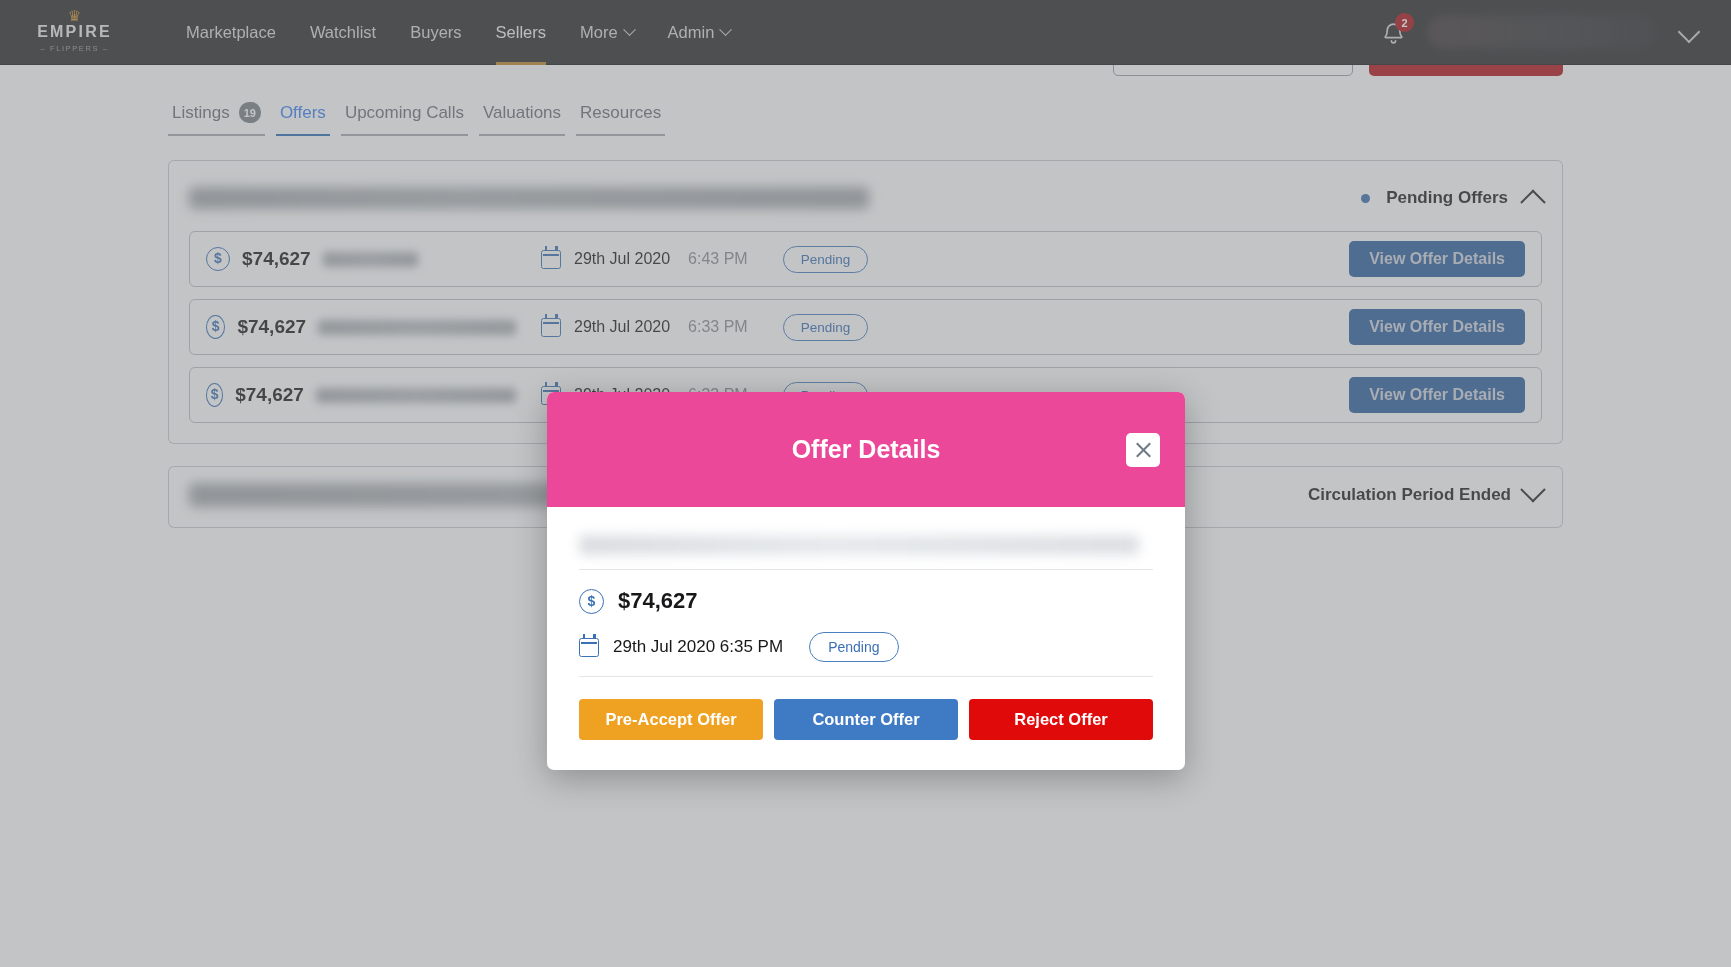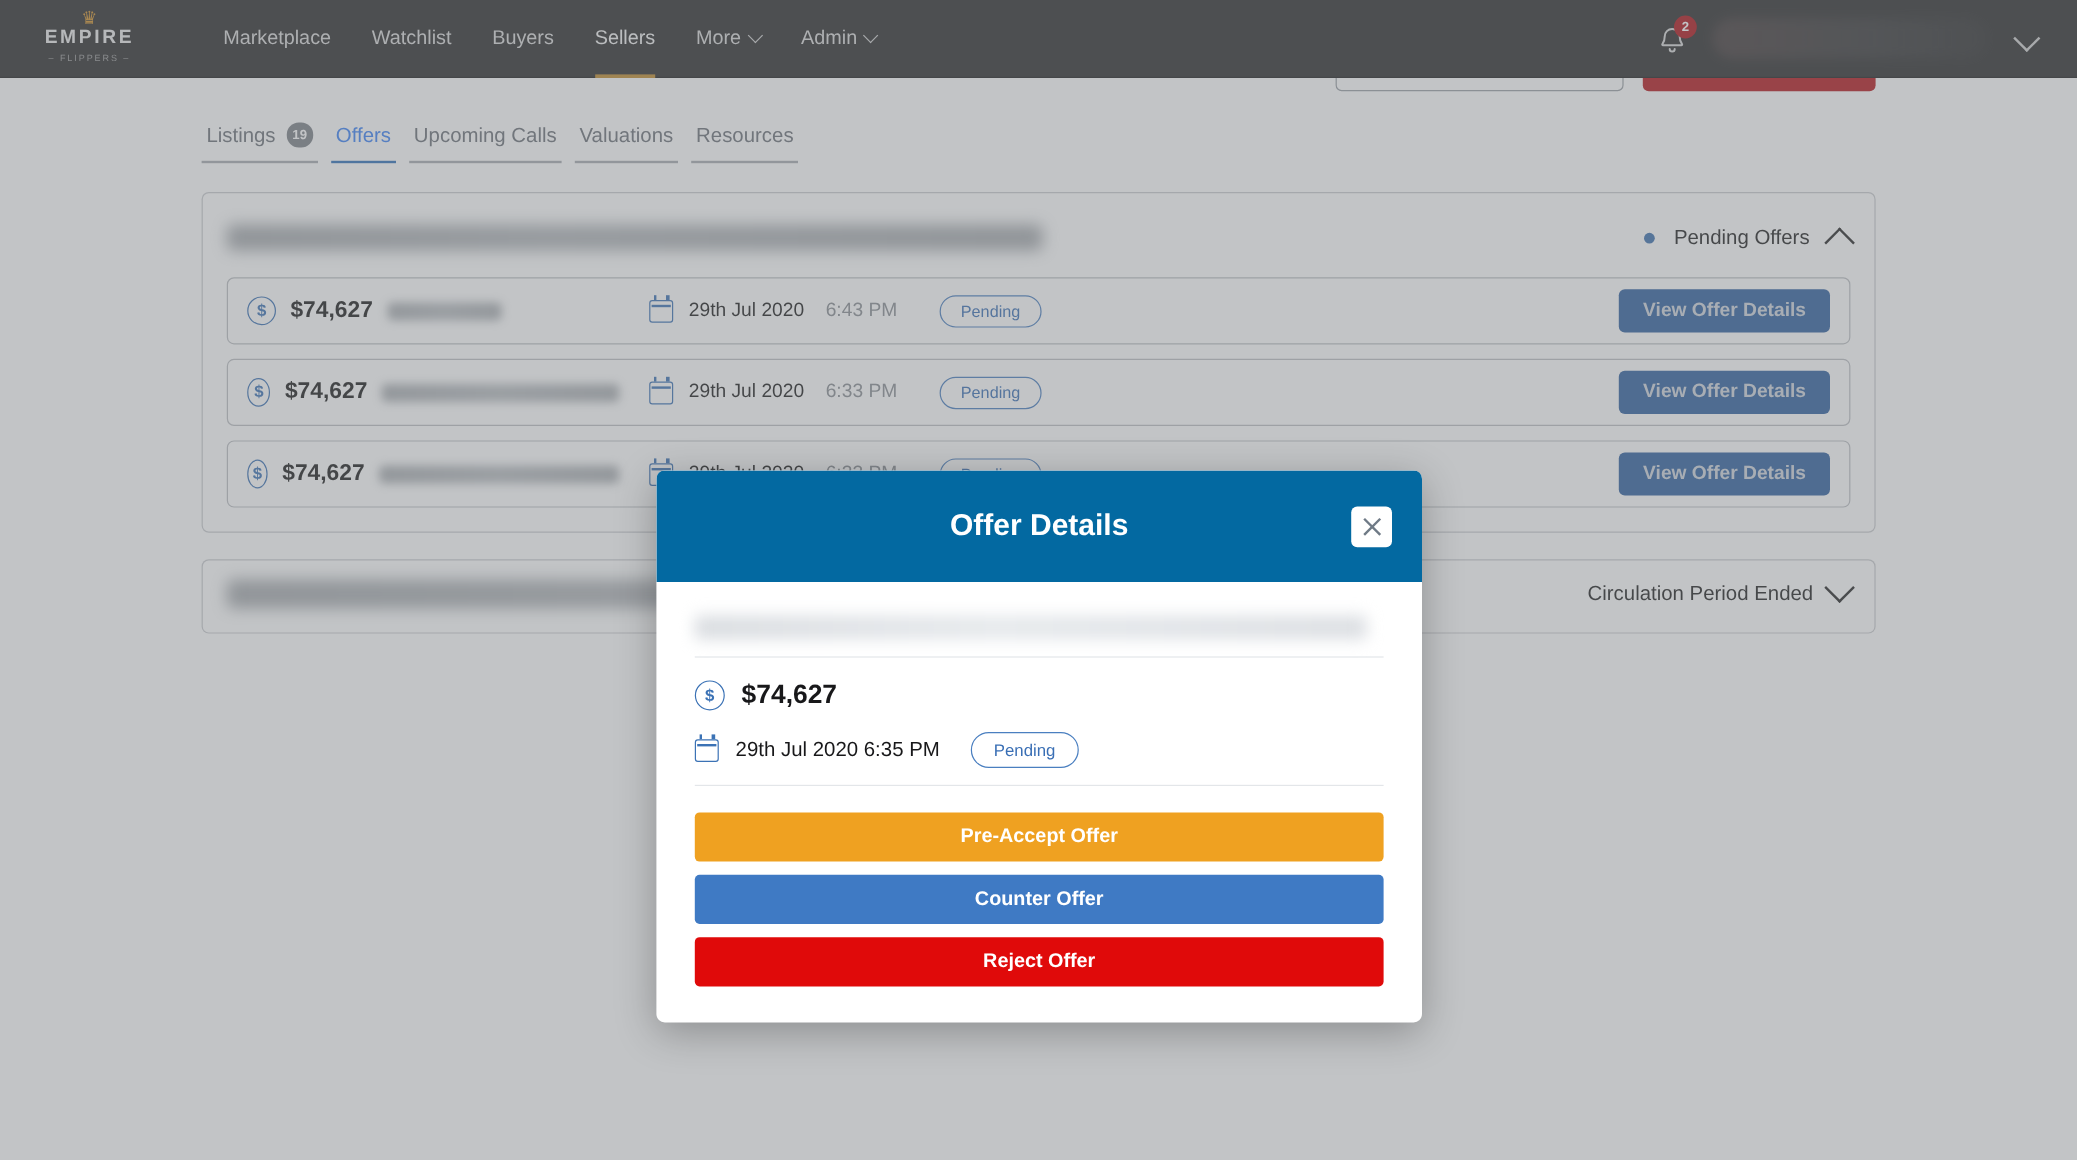--- a/index.html
+++ b/index.html
@@ -111,21 +111,21 @@
     border: 1px solid rgba(190,193,196,0.8); border-radius: 6px; padding: 16px 20px 20px;
   }
   .card-head { display: flex; align-items: center; min-height: 42px; }
   .card-head-blur {
     height: 22px; width: 680px; border-radius: 5px;
     background: linear-gradient(90deg,#9ea2a6,#a9adb1 40%,#9ea2a6);
     filter: blur(6px); opacity: .92;
   }
   .card-head-right { margin-left: auto; display: flex; align-items: center; gap: 16px; }
   .dot { width: 9px; height: 9px; border-radius: 50%; background: #3b6fae; }
-  .card-head-label { font-size: 17px; font-weight: 400; color: #1e1e1e; }
+  .card-head-label { font-size: 17px; font-weight: 700; color: #1e1e1e; }
   .chev-up, .chev-dn {
     width: 18px; height: 18px; border-right: 2.2px solid #252525; border-bottom: 2.2px solid #252525;
     cursor: pointer;
   }
   .chev-up { transform: rotate(-135deg) translate(-3px,-3px); }
   .chev-dn { transform: rotate(45deg) translate(-3px,-3px); }
 
   .offer-row {
     display: flex; align-items: center; gap: 0; height: 56px;
     border: 1px solid rgba(185,189,193,0.95); border-radius: 6px;
@@ -168,21 +168,21 @@
   }
   .card2-right { margin-left: auto; display: flex; align-items: flex-start; gap: 13px; }
 
   
   .modal-wrap {
     position: absolute; z-index: 60; left: 547px; top: 392px; width: 638px;
     border-radius: 7px; overflow: hidden; box-shadow: 0 8px 34px rgba(0,0,0,.28);
     background: #fff;
   }
   .modal-head {
-    background: #0369a1; height: 93px; display: flex; align-items: center;
+    background: #ec4899; height: 115px; display: flex; align-items: center;
     justify-content: center; position: relative;
   }
   .modal-title { color: #fff; font-size: 25px; font-weight: 700; }
   .modal-close {
     position: absolute; right: 25px; top: 50%; transform: translateY(-50%);
     width: 34px; height: 34px; background: #fff; border-radius: 5px; border: none;
     cursor: pointer; display: flex; align-items: center; justify-content: center;
   }
   .x-glyph { position: relative; width: 19px; height: 19px; }
   .x-glyph::before, .x-glyph::after {
@@ -201,21 +201,21 @@
     width: 25px; height: 25px; border-radius: 50%; border: 1.9px solid #3b72b5;
     color: #3b72b5; font-size: 14px; font-weight: 700; line-height: 22px; text-align: center;
   }
   .m-amount { font-size: 22px; font-weight: 700; color: #18181a; }
   .m-date-row { display: flex; align-items: center; gap: 14px; margin-top: 18px; }
   .m-date { font-size: 17px; color: #18181a; }
   .m-pill {
     border: 1.5px solid #4a7fc0; border-radius: 15px; color: #3a6fb5;
     font-size: 14px; padding: 6px 18px; margin-left: 12px;
   }
-  .m-actions { margin-top: 22px; display: flex; flex-direction: column; gap: 11px; justify-content: space-between; }
+  .m-actions { margin-top: 22px; display: flex; flex-direction: row; gap: 11px; justify-content: space-between; }
   .m-btn {
     height: 41px; border: none; border-radius: 4px; color: #fff;
     font-size: 16.5px; font-weight: 700; cursor: pointer; width: 100%;
   }
   .m-btn.amber { background: #efa121; }
   .m-btn.blue  { background: #3f7ac4; }
   .m-btn.red   { background: #e00a0a; }
 </style>
 </head>
 <body>

